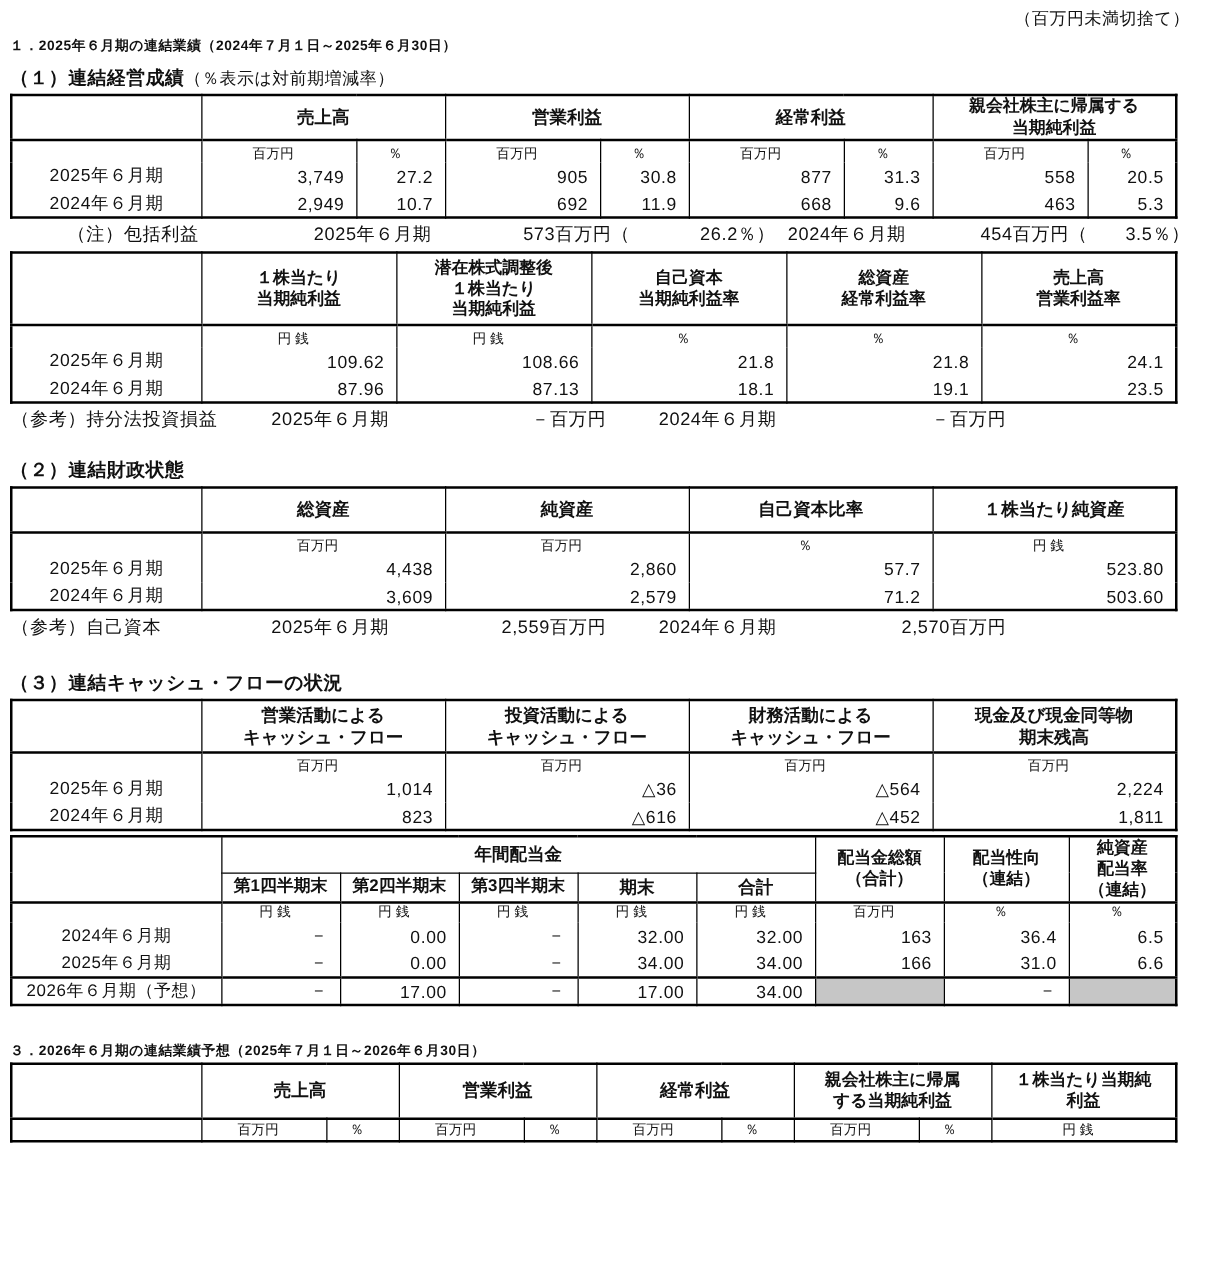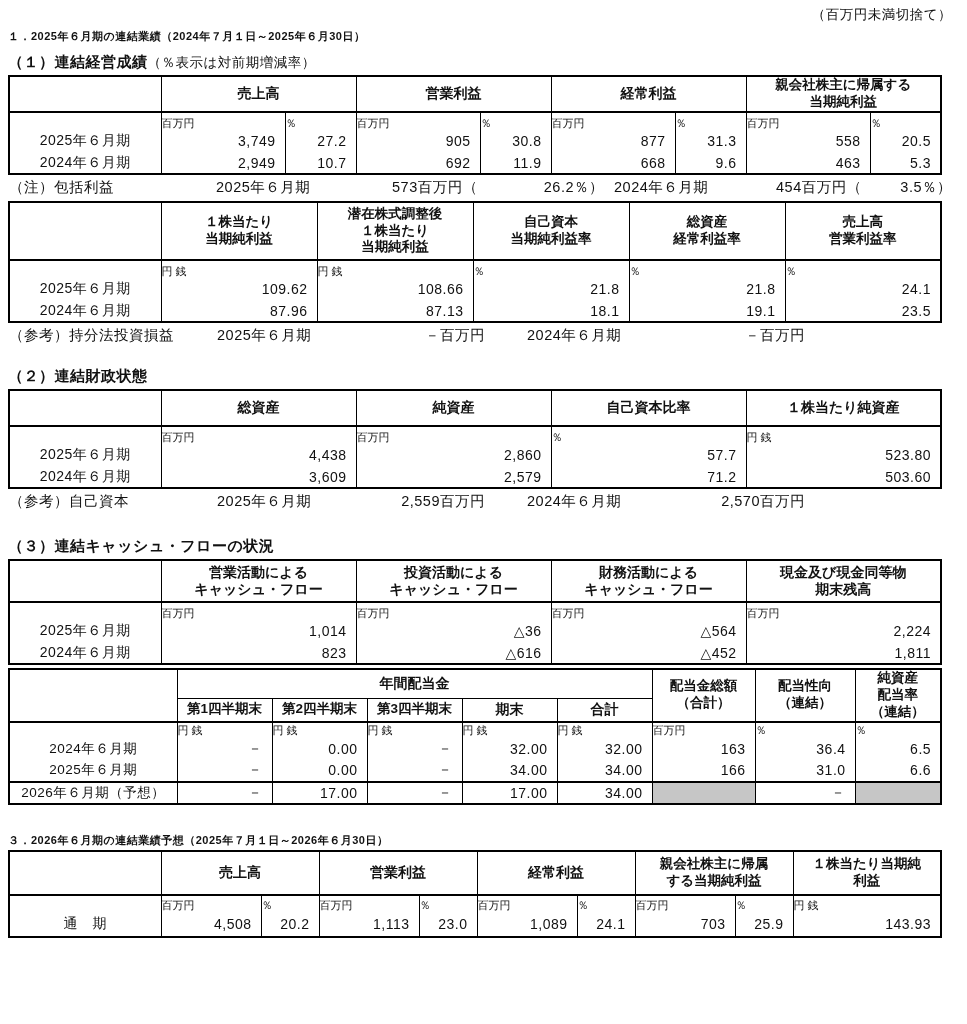--- a/index.html
+++ b/index.html
@@ -32,30 +32,30 @@
   }
   thead th {
     font-weight: bold;
     text-align: center;
     line-height: 1.25;
     border-bottom: 2px solid #000;
   }
   thead th.hdr-sm { font-size: 13.5px; }
   td.lbl { text-align: center; white-space: nowrap; letter-spacing: 0.5px; }
   td.num { text-align: right; padding-right: 9px; letter-spacing: 0.5px; }
-  td.unit { text-align: left; padding-right: 9px; font-size: 11px; vertical-align: bottom; line-height: 1.3; }
+  td.unit { text-align: center; padding-right: 9px; font-size: 11px; vertical-align: bottom; line-height: 1.3; }
   tr.unit-row { height: 18px; }
   tr.data-row { height: 22px; }
   .gray { background: #c6c6c6; }
   tr.forecast-row td { border-top: 2px solid #000; }
 
   
   .note-line { display: flex; font-size: 14.5px; padding-left: 1px; letter-spacing: 0.5px; }
   .note-line span { display: inline-block; white-space: nowrap; }
-  .n-prefix  { width: 207px; }
+  .n-prefix  { width: 207px; margin-left: 45px; }
   .n-p1      { width: 176px; }
   .n-v1      { width: 112px; }
   .n-r1      { width: 100px; text-align: right; }
   .n-p2      { width: 172px; padding-left: 10px; }
   .n-v2      { width: 116px; }
   .n-r2      { width: 60px; text-align: right; }
   .ref-prefix { width: 208px; }
   .ref-p1     { width: 156px; }
   .ref-v1     { width: 112px; text-align: right; }
   .ref-p2     { width: 160px; padding-left: 42px; box-sizing: content-box; }
@@ -447,28 +447,16 @@
         <td class="unit">百万円</td>
         <td class="unit">％</td>
         <td class="unit">百万円</td>
         <td class="unit">％</td>
         <td class="unit">百万円</td>
         <td class="unit">％</td>
         <td class="unit">百万円</td>
         <td class="unit">％</td>
         <td class="unit">円 銭</td>
       </tr>
-      <tr class="data-row">
-        <td class="lbl">通　期</td>
-        <td class="num">4,508</td>
-        <td class="num">20.2</td>
-        <td class="num">1,113</td>
-        <td class="num">23.0</td>
-        <td class="num">1,089</td>
-        <td class="num">24.1</td>
-        <td class="num">703</td>
-        <td class="num">25.9</td>
-        <td class="num">143.93</td>
-      </tr>
     </tbody>
   </table>
 
 </div>
 
 </body></html>

